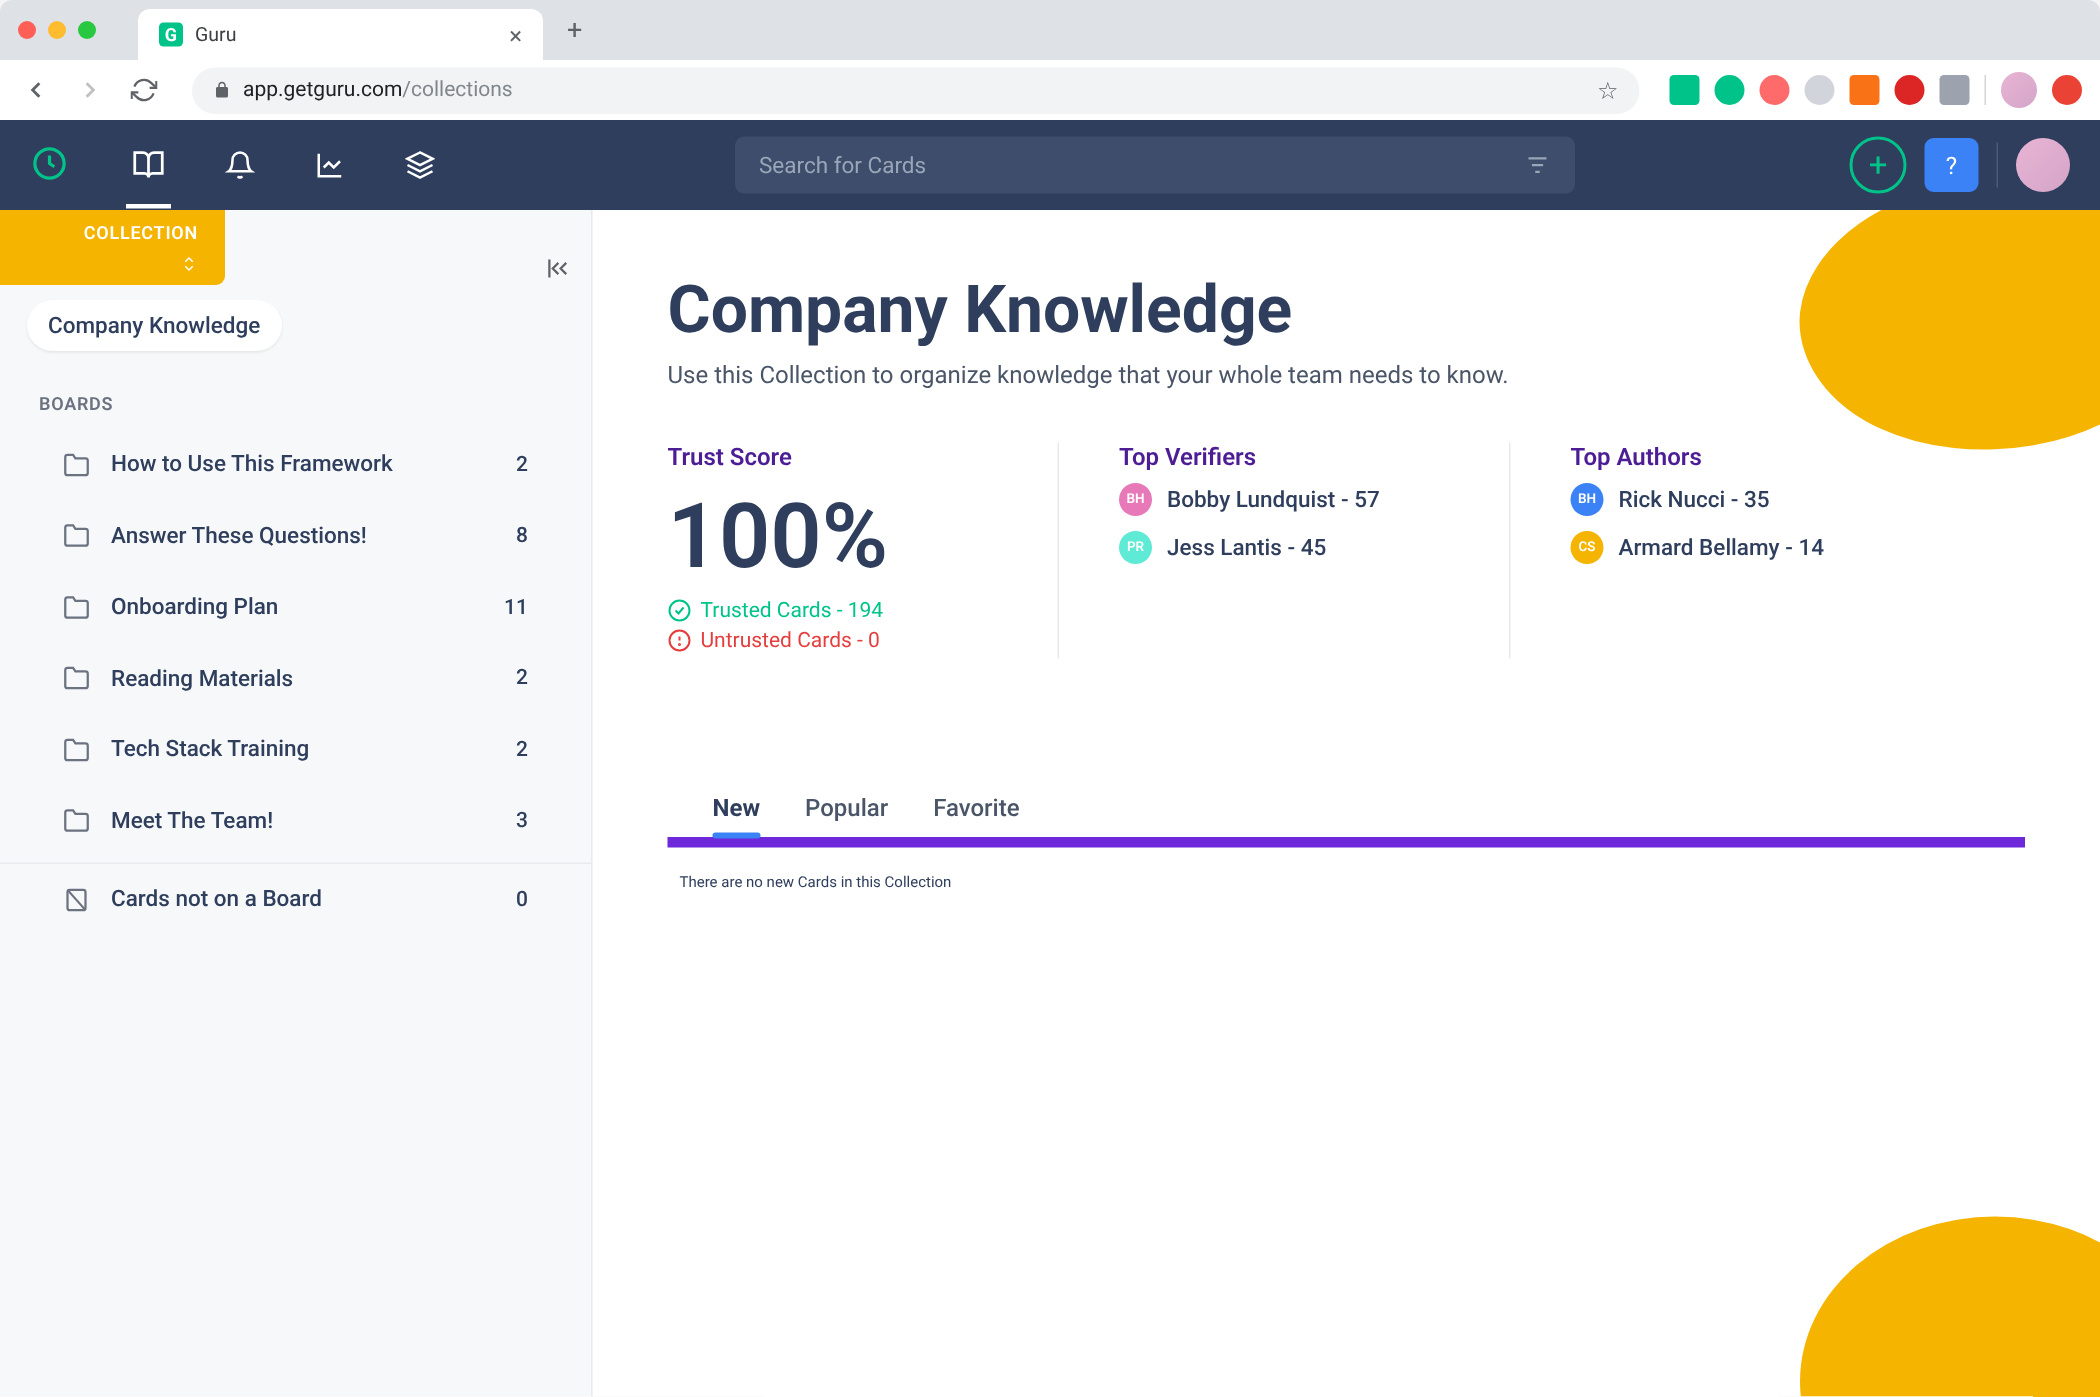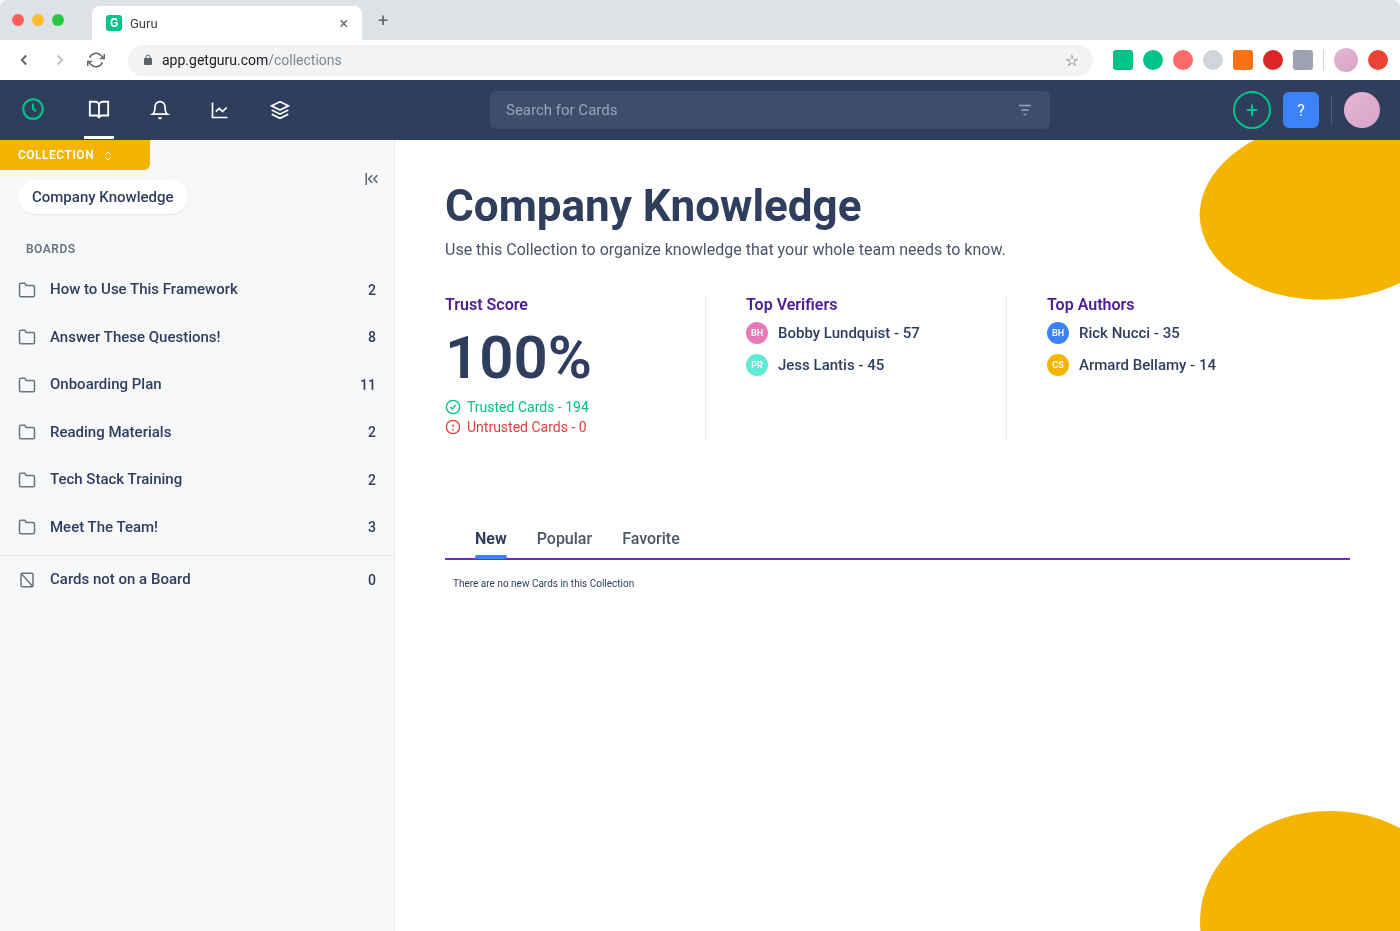--- a/index.html
+++ b/index.html
@@ -46,26 +46,26 @@
 .add-btn { border: 2px solid #00c389; color: #00c389; font-size: 22px; }
 .help-btn { border: 2px solid #3b82f6; color: #fff; font-size: 16px; background: #3b82f6; border-radius: 6px; width: 36px; height: 36px; }
 .divider-v { width: 1px; height: 30px; background: #4a5a78; }
 .user-avatar { width: 36px; height: 36px; border-radius: 50%; background: linear-gradient(135deg,#e8b4d4,#d4a5c8); }
 
 
 .app-body { display: flex; height: calc(100% - 140px); background: #fff; }
 
 
 .sidebar { width: 395px; background: #f7f8fa; border-right: 1px solid #e8eaed; display: flex; flex-direction: column; position: relative; }
-.collection-header { background: #f5b400; color: #fff; padding: 8px 18px; font-size: 12px; font-weight: 600; letter-spacing: 0.5px; display: flex; align-items: flex-end; gap: 8px; width: 150px; border-radius: 0 0 6px 0; }
+.collection-header { background: #f5b400; color: #fff; padding: 8px 18px; font-size: 12px; font-weight: 600; letter-spacing: 0.5px; display: flex; align-items: flex-end; gap: 8px; width: 150px; border-radius: 0 0 6px 0; flex-direction: column; }
 .collapse-btn { position: absolute; top: 30px; right: 12px; color: #5f6368; cursor: pointer; }
 .collection-pill { background: #fff; margin: 10px 18px; padding: 8px 14px; border-radius: 20px; font-size: 15px; color: #2e3e5c; font-weight: 500; display: inline-block; box-shadow: 0 1px 2px rgba(0,0,0,0.08); }
 .boards-label { padding: 18px 26px 10px; font-size: 12px; font-weight: 600; color: #6b7280; letter-spacing: 0.5px; }
 .board-list { list-style: none; }
-.board-item { display: flex; align-items: center; padding: 14px 18px; cursor: pointer; gap: 14px; }
+.board-item { display: flex; align-items: center; padding: 14px 42px; cursor: pointer; gap: 14px; }
 .folder-icon { color: #6b7280; flex-shrink: 0; }
 .board-name { flex: 1; font-size: 15px; color: #2e3e5c; font-weight: 500; line-height: 1.3; }
 .board-count { font-size: 14px; color: #2e3e5c; font-weight: 500; }
 .board-divider { border-top: 1px solid #e8eaed; margin-top: 4px; }
 .doc-icon { color: #6b7280; flex-shrink: 0; }
 
 
 .content { flex: 1; padding: 40px 50px; position: relative; overflow: hidden; }
 .blob-top { position: absolute; top: -20px; right: -60px; width: 260px; height: 180px; background: #f5b400; border-radius: 50% 50% 50% 60%; transform: rotate(-10deg); }
 .blob-bottom { position: absolute; bottom: -100px; right: -60px; width: 260px; height: 220px; background: #f5b400; border-radius: 50%; }
@@ -81,21 +81,21 @@
 .trust-line.red { color: #e53e3e; text-align: right; }
 .stat-divider { width: 1px; background: #e8eaed; }
 .person-line { display: flex; align-items: center; gap: 10px; font-size: 15px; color: #2e3e5c; margin-bottom: 10px; font-weight: 500; }
 .avatar-sm { width: 22px; height: 22px; border-radius: 50%; display: flex; align-items: center; justify-content: center; font-size: 9px; font-weight: 600; color: #fff; }
 .av-pink { background: #e879b9; }
 .av-teal { background: #5eead4; }
 .av-blue { background: #3b82f6; }
 .av-yellow { background: #f5b400; }
 
 .tabs-section { margin-top: 80px; position: relative; }
-.tabs { display: flex; gap: 30px; border-bottom: 2px solid #6d28d9; padding-left: 30px; }
+.tabs { display: flex; gap: 30px; border-bottom: 7px solid #6d28d9; padding-left: 30px; }
 .tab-item { padding: 10px 0; font-size: 16px; color: #4a5568; cursor: pointer; font-weight: 500; position: relative; }
 .tab-item.active { color: #2e3e5c; font-weight: 700; }
 .tab-item.active::after { content: ''; position: absolute; bottom: -1px; left: 0; right: 0; height: 4px; background: #3b82f6; border-radius: 2px; }
 .tab-content { padding: 18px 8px; font-size: 10px; color: #2e3e5c; }
 
 svg { display: block; }
 </style>
 </head>
 <body>
 

